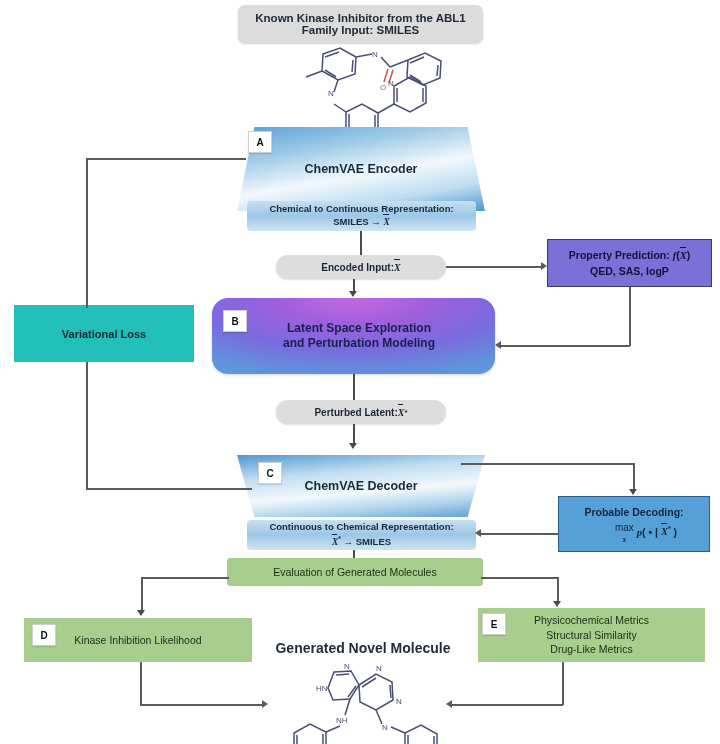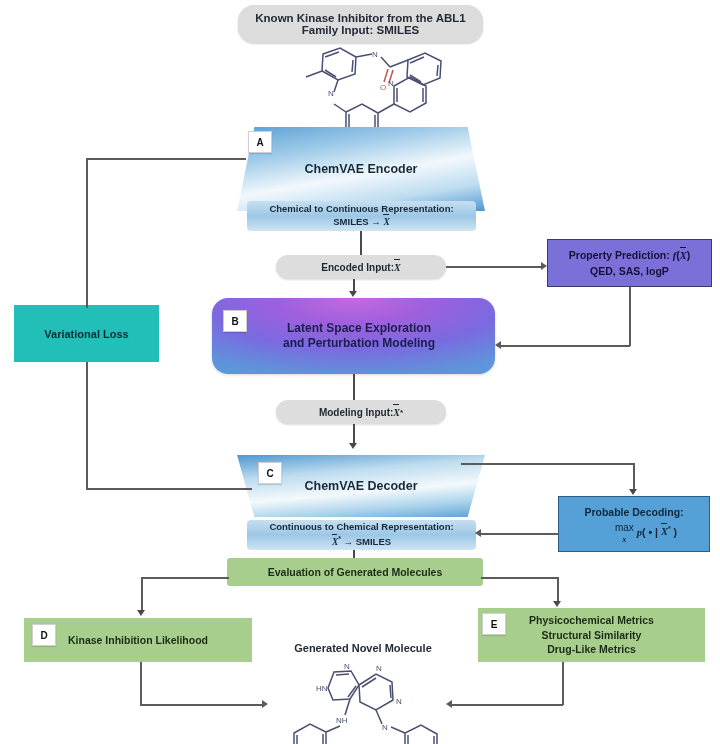--- a/index.html
+++ b/index.html
@@ -9,21 +9,21 @@
     font-family:"Liberation Sans","DejaVu Sans",sans-serif;
     color:#1b2430;
   }
   #stage{position:absolute;inset:0;}
   .node{position:absolute;box-sizing:border-box;}
   .ctr{display:flex;align-items:center;justify-content:center;text-align:center;}
   .ttl{font-weight:bold;line-height:1.22;}
 
   
   .header-pill{
-    background:#dcdcdc;border-radius:16px;
+    background:#dcdcdc;border-radius:7px;
     font-size:11.5px;font-weight:bold;color:#222b36;
     box-shadow:0 1px 2px rgba(0,0,0,.18);
     padding:16px 8px;
   }
 
   
   .trap-down{
     background:linear-gradient(170deg,#5a9fd4 0%,#9fcbe8 28%,#f2f8fc 55%,#bcdcf0 78%,#4f97cf 100%);
     clip-path:polygon(7% 0,93% 0,100% 100%,0% 100%);
   }
@@ -72,24 +72,24 @@
     font-size:10.5px;font-weight:bold;color:#14123a;line-height:1.4;
   }
   .blue-box{
     background:#56a0d8;border:1px solid #2c5d86;
     font-size:10.5px;font-weight:bold;color:#10263b;line-height:1.45;
   }
   .teal-box{
     background:#22bfb8;font-size:11px;font-weight:bold;color:#0c2b33;
   }
   .green-box{
-    background:#a8ce8e;font-size:10.5px;font-weight:bold;color:#1b2b16;line-height:1.42;
-  }
-
-  .plain-label{font-size:11px;font-weight:bold;color:#222c38;}
+    background:#a8ce8e;font-size:10.5px;font-weight:normal;color:#1b2b16;line-height:1.42;
+  }
+
+  .plain-label{font-size:14px;font-weight:bold;color:#222c38;}
 
   
   .ln{position:absolute;background:#5b5b5b;}
   .lnh{height:1.6px;}
   .lnv{width:1.6px;}
   .ln-dark{background:#4a4a4a;}
 
   .arw{position:absolute;width:0;height:0;}
   .arw-d{border-left:4px solid transparent;border-right:4px solid transparent;border-top:6px solid #4a4a4a;}
   .arw-l{border-top:4px solid transparent;border-bottom:4px solid transparent;border-right:6px solid #5b5b5b;}
@@ -174,21 +174,21 @@
     <div>QED, SAS, logP</div>
   </div>
 
   <div class="node latent ctr" style="left:212px;top:298px;width:283px;height:76px;flex-direction:column;">
     <div class="ttl">Latent Space Exploration</div>
     <div class="ttl">and Perturbation Modeling</div>
   </div>
   <div class="tag" style="left:223px;top:310px;">B</div>
 
   <div class="node capsule ctr" style="left:276px;top:400px;width:170px;height:24px;">
-    <span>Modeling Input: </span>
+    <span>Perturbed Latent: </span>
       <i class="mth vec">X</i>
       <sup style="font-size:8px;">*</sup>
   </div>
 
   <div class="node trap-up" style="left:237px;top:455px;width:248px;height:62px;">
     <span class="trap-label">ChemVAE Decoder</span>
   </div>
   <div class="tag" style="left:258px;top:462px;">C</div>
 
   <div class="node repbar ctr" style="left:247px;top:520px;width:229px;height:30px;flex-direction:column;">
@@ -202,21 +202,21 @@
     <div>Probable Decoding:</div>
     <div style="margin-top:2px;">
       <span style="display:inline-block;text-align:center;vertical-align:middle;line-height:1;margin-left:24px;">
         <span style="font-weight:normal;font-size:10px;">max</span><br>
         <i class="mth" style="font-size:7.5px;">x</i>
       </span>
       <i class="mth">p</i><span>( • | </span><i class="mth vec">X</i><sup style="font-size:7px;">*</sup><span> )</span>
     </div>
   </div>
 
-  <div class="node teal-box ctr" style="left:14px;top:305px;width:145px;height:57px;">
+  <div class="node teal-box ctr" style="left:14px;top:305px;width:180px;height:57px;">
     <span>Variational Loss</span>
   </div>
 
   <div class="node green-box ctr" style="left:227px;top:558px;width:256px;height:28px;border-radius:3px;">
     <span>Evaluation of Generated Molecules</span>
   </div>
 
   <div class="node green-box ctr" style="left:24px;top:618px;width:228px;height:44px;">
     <span>Kinase Inhibition Likelihood</span>
   </div>

